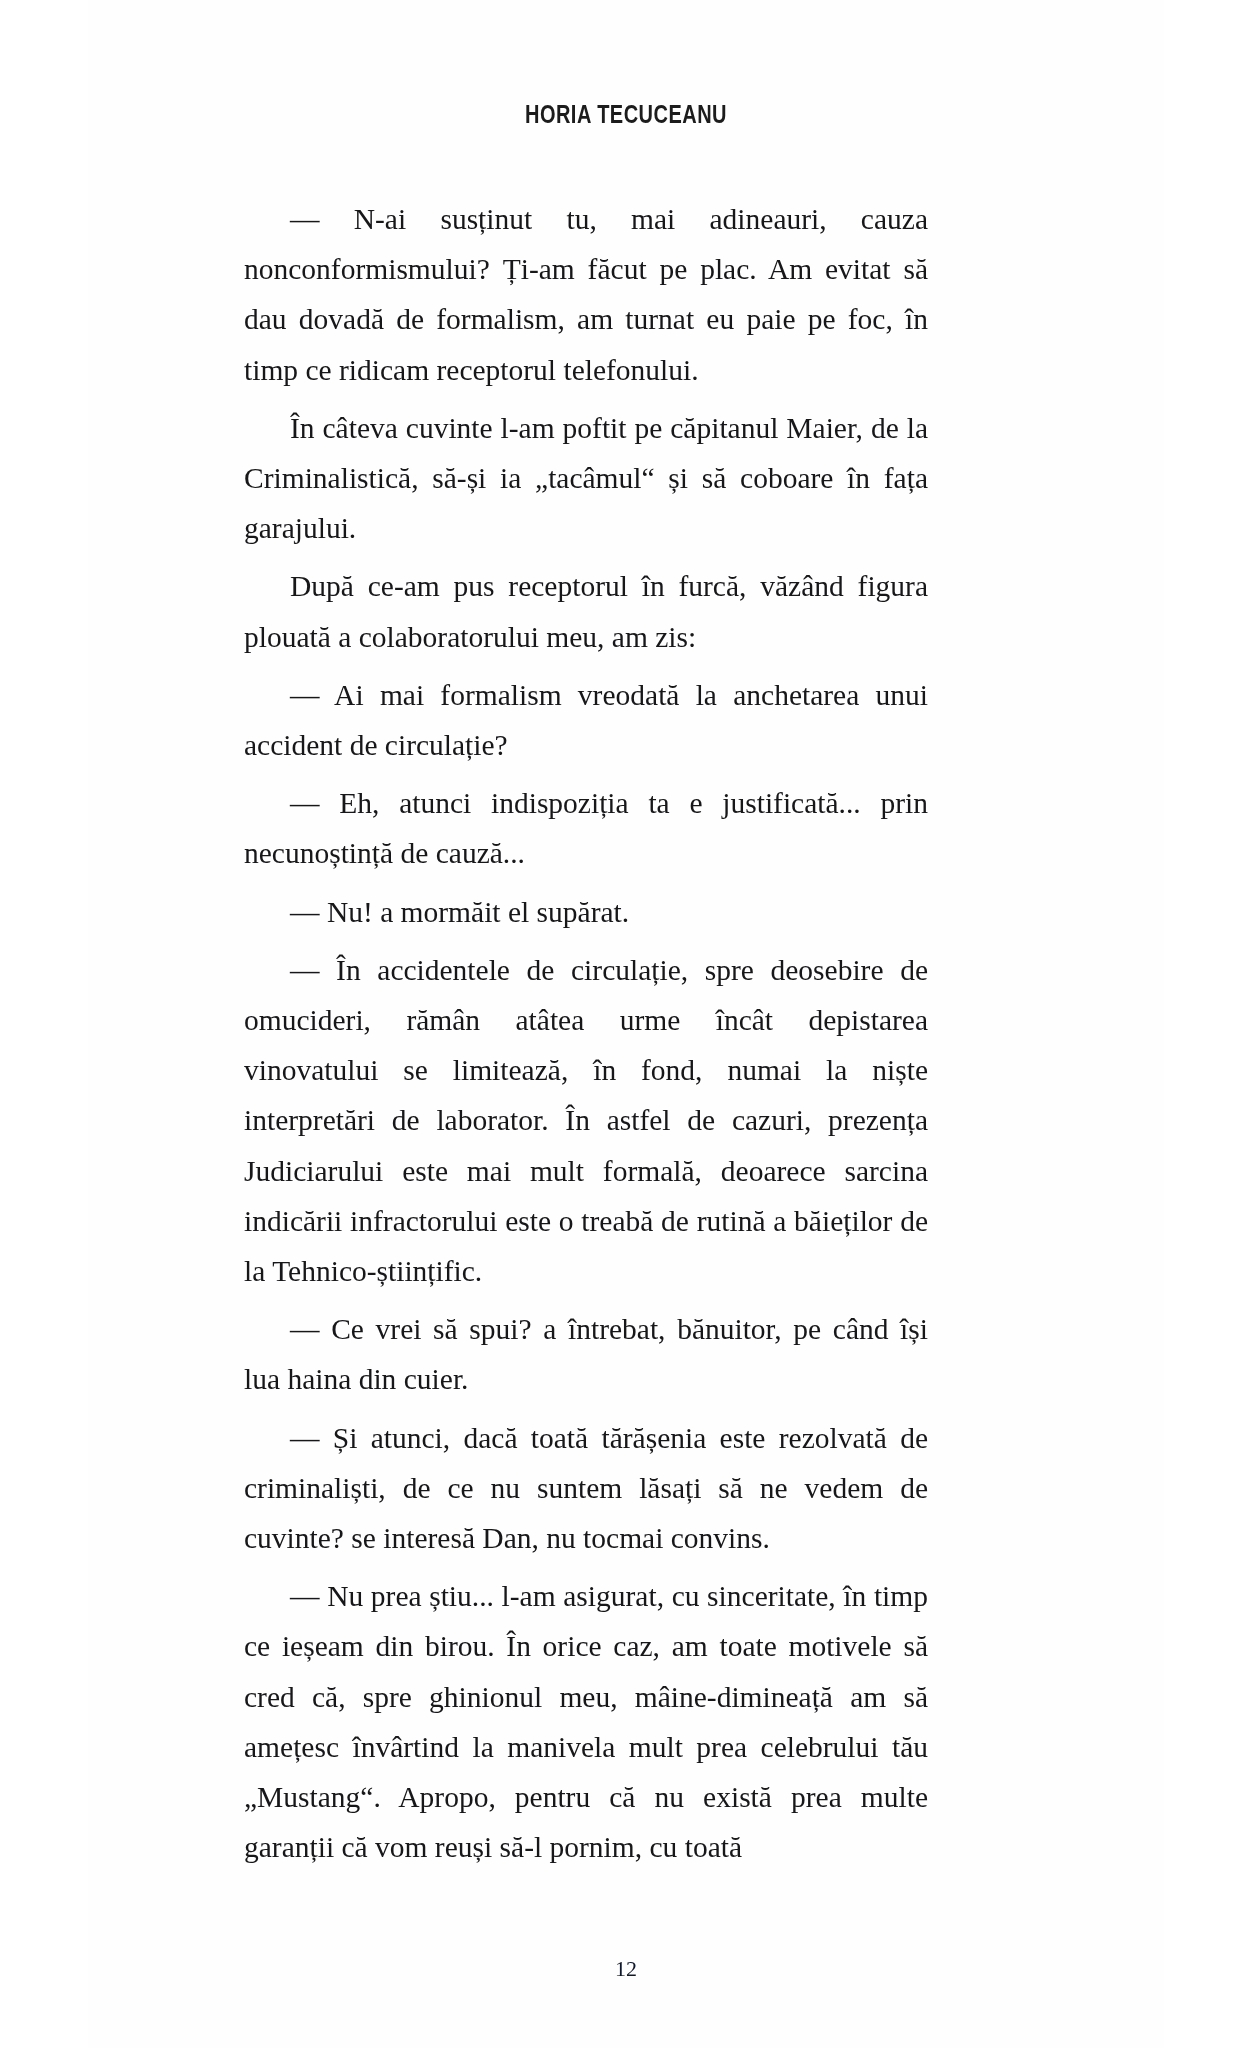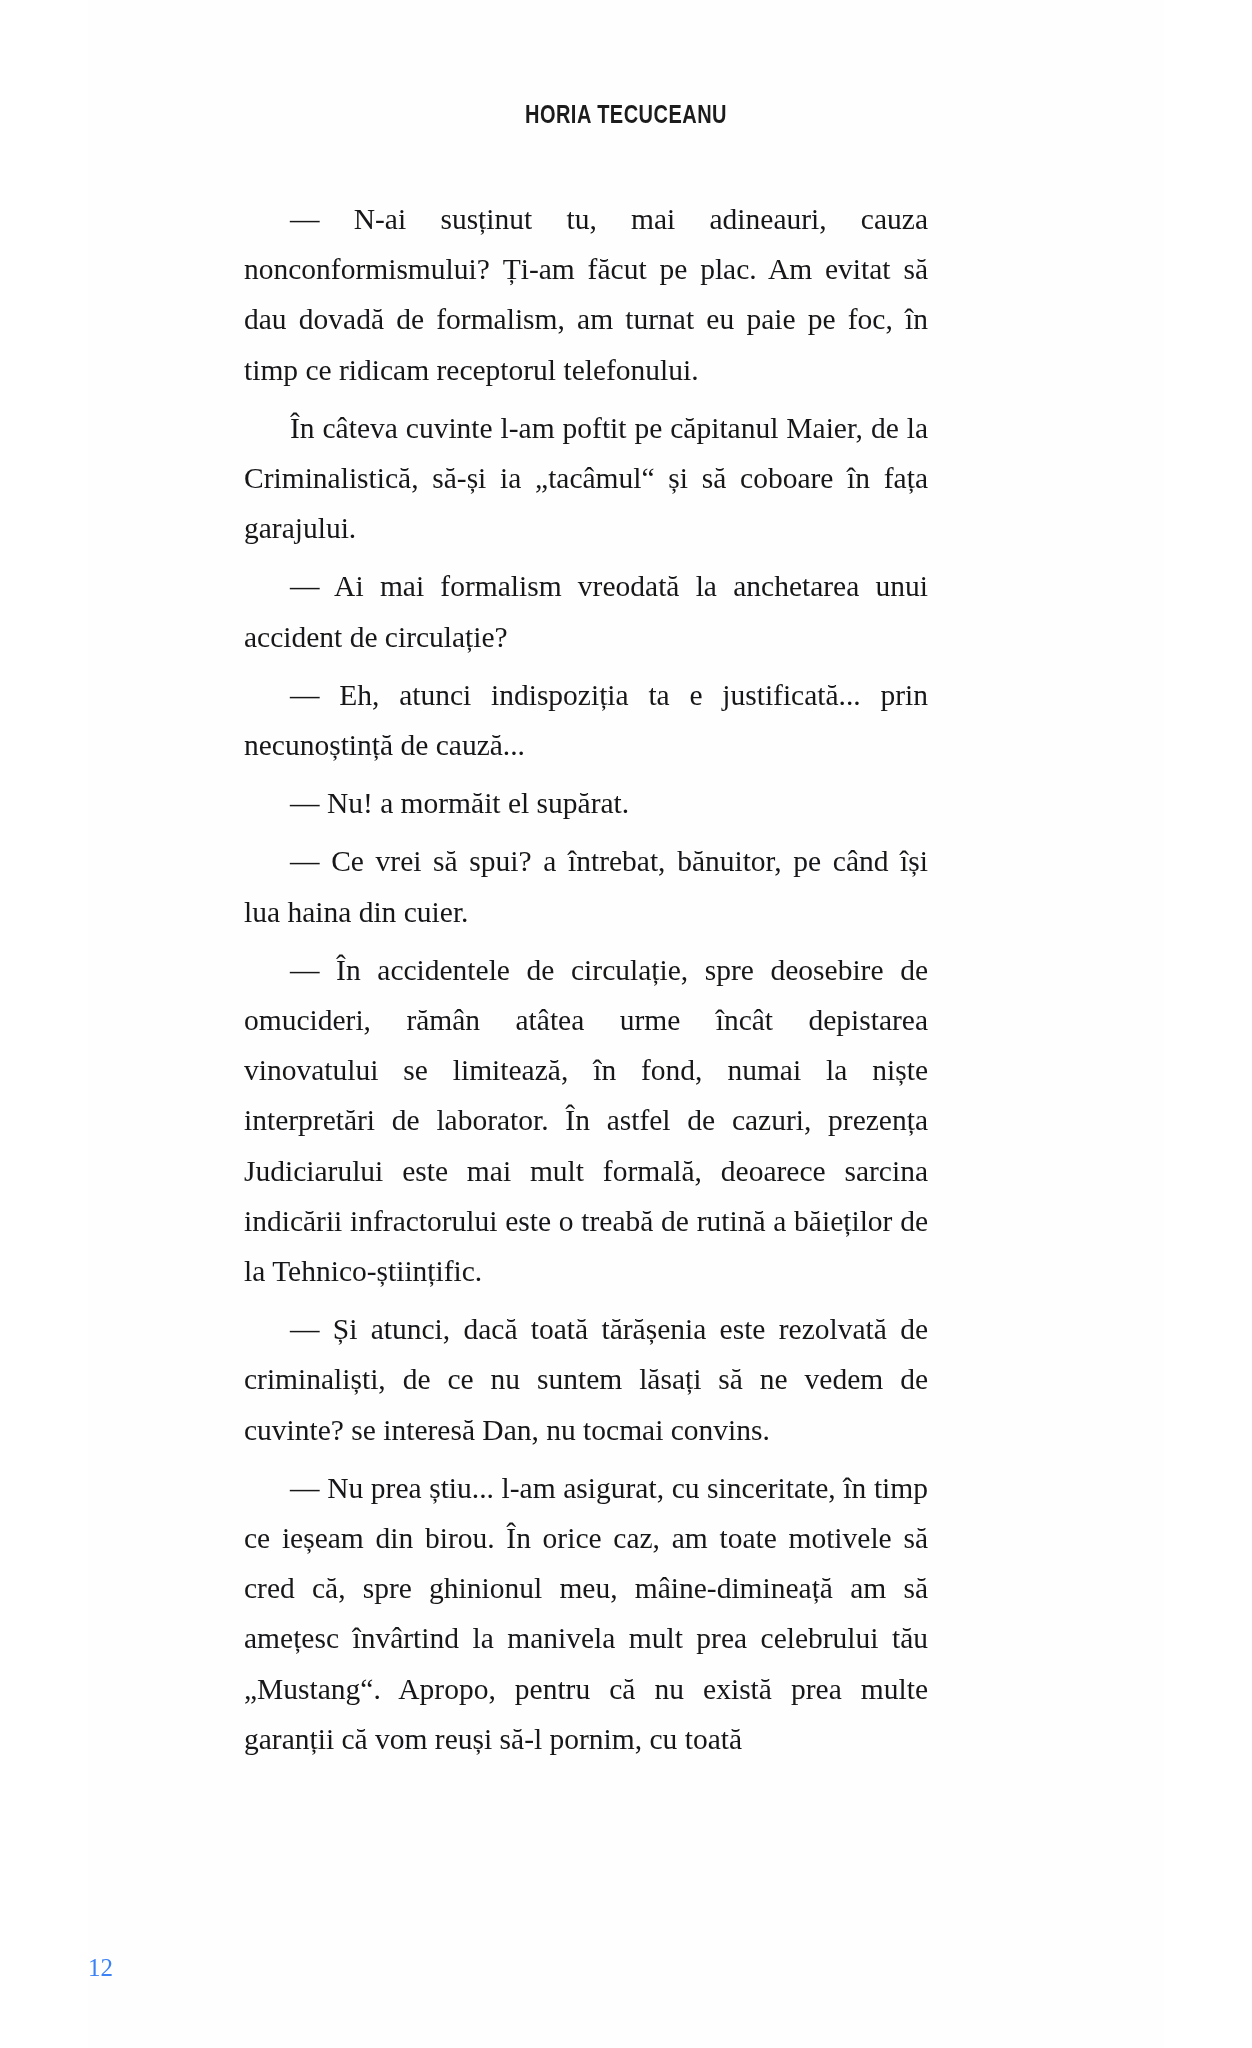--- a/index.html
+++ b/index.html
@@ -61,23 +61,24 @@
   .textblock p:last-child {
     text-align: justify;
   }
 
   
   .folio {
     position: absolute;
     bottom: 66px;
     left: 0;
     width: 100%;
+    text-align: center;
     font-family: "Liberation Serif", "DejaVu Serif", serif;
-    font-size: 25px;
-    color: #3b82f6;
+    font-size: 22px;
+    color: #0f172a;
   }
 
   
   .scan-tint {
     position: absolute;
     inset: 0;
     background: #ffffff;
     opacity: 0.0;
     pointer-events: none;
   }
@@ -85,25 +86,26 @@
 </head>
 <body>
 
 <div class="page">
 
   <div class="running-head">HORIA TECUCEANU</div>
 
   <div class="textblock">
     <p>— N-ai susținut tu, mai adineauri, cauza nonconformismului? Ți-am făcut pe plac. Am evitat să dau dovadă de formalism, am turnat eu paie pe foc, în timp ce ridicam receptorul telefonului.</p>
     <p>În câteva cuvinte l-am poftit pe căpitanul Maier, de la Criminalistică, să-și ia „tacâmul“ și să coboare în fața garajului.</p>
+    <p>După ce-am pus receptorul în furcă, văzând figura plouată a colaboratorului meu, am zis:</p>
     <p>— Ai mai formalism vreodată la anchetarea unui accident de circulație?</p>
     <p>— Eh, atunci indispoziția ta e justificată... prin necunoștință de cauză...</p>
     <p>— Nu! a mormăit el supărat.</p>
+    <p>— În accidentele de circulație, spre deosebire de omucideri, rămân atâtea urme încât depistarea vinovatului se limitează, în fond, numai la niște interpretări de laborator. În astfel de cazuri, prezența Judiciarului este mai mult formală, deoarece sarcina indicării infractorului este o treabă de rutină a băieților de la Tehnico-științific.</p>
     <p>— Ce vrei să spui? a întrebat, bănuitor, pe când își lua haina din cuier.</p>
-    <p>— În accidentele de circulație, spre deosebire de omucideri, rămân atâtea urme încât depistarea vinovatului se limitează, în fond, numai la niște interpretări de laborator. În astfel de cazuri, prezența Judiciarului este mai mult formală, deoarece sarcina indicării infractorului este o treabă de rutină a băieților de la Tehnico-științific.</p>
     <p>— Și atunci, dacă toată tărășenia este rezolvată de criminaliști, de ce nu suntem lăsați să ne vedem de cuvinte? se interesă Dan, nu tocmai convins.</p>
     <p>— Nu prea știu... l-am asigurat, cu sinceritate, în timp ce ieșeam din birou. În orice caz, am toate motivele să cred că, spre ghinionul meu, mâine-dimineață am să amețesc învârtind la manivela mult prea celebrului tău „Mustang“. Apropo, pentru că nu există prea multe garanții că vom reuși să-l pornim, cu toată</p>
   </div>
 
   <div class="folio">12</div>
 
   <div class="scan-tint"></div>
 </div>
 
 </body></html>

